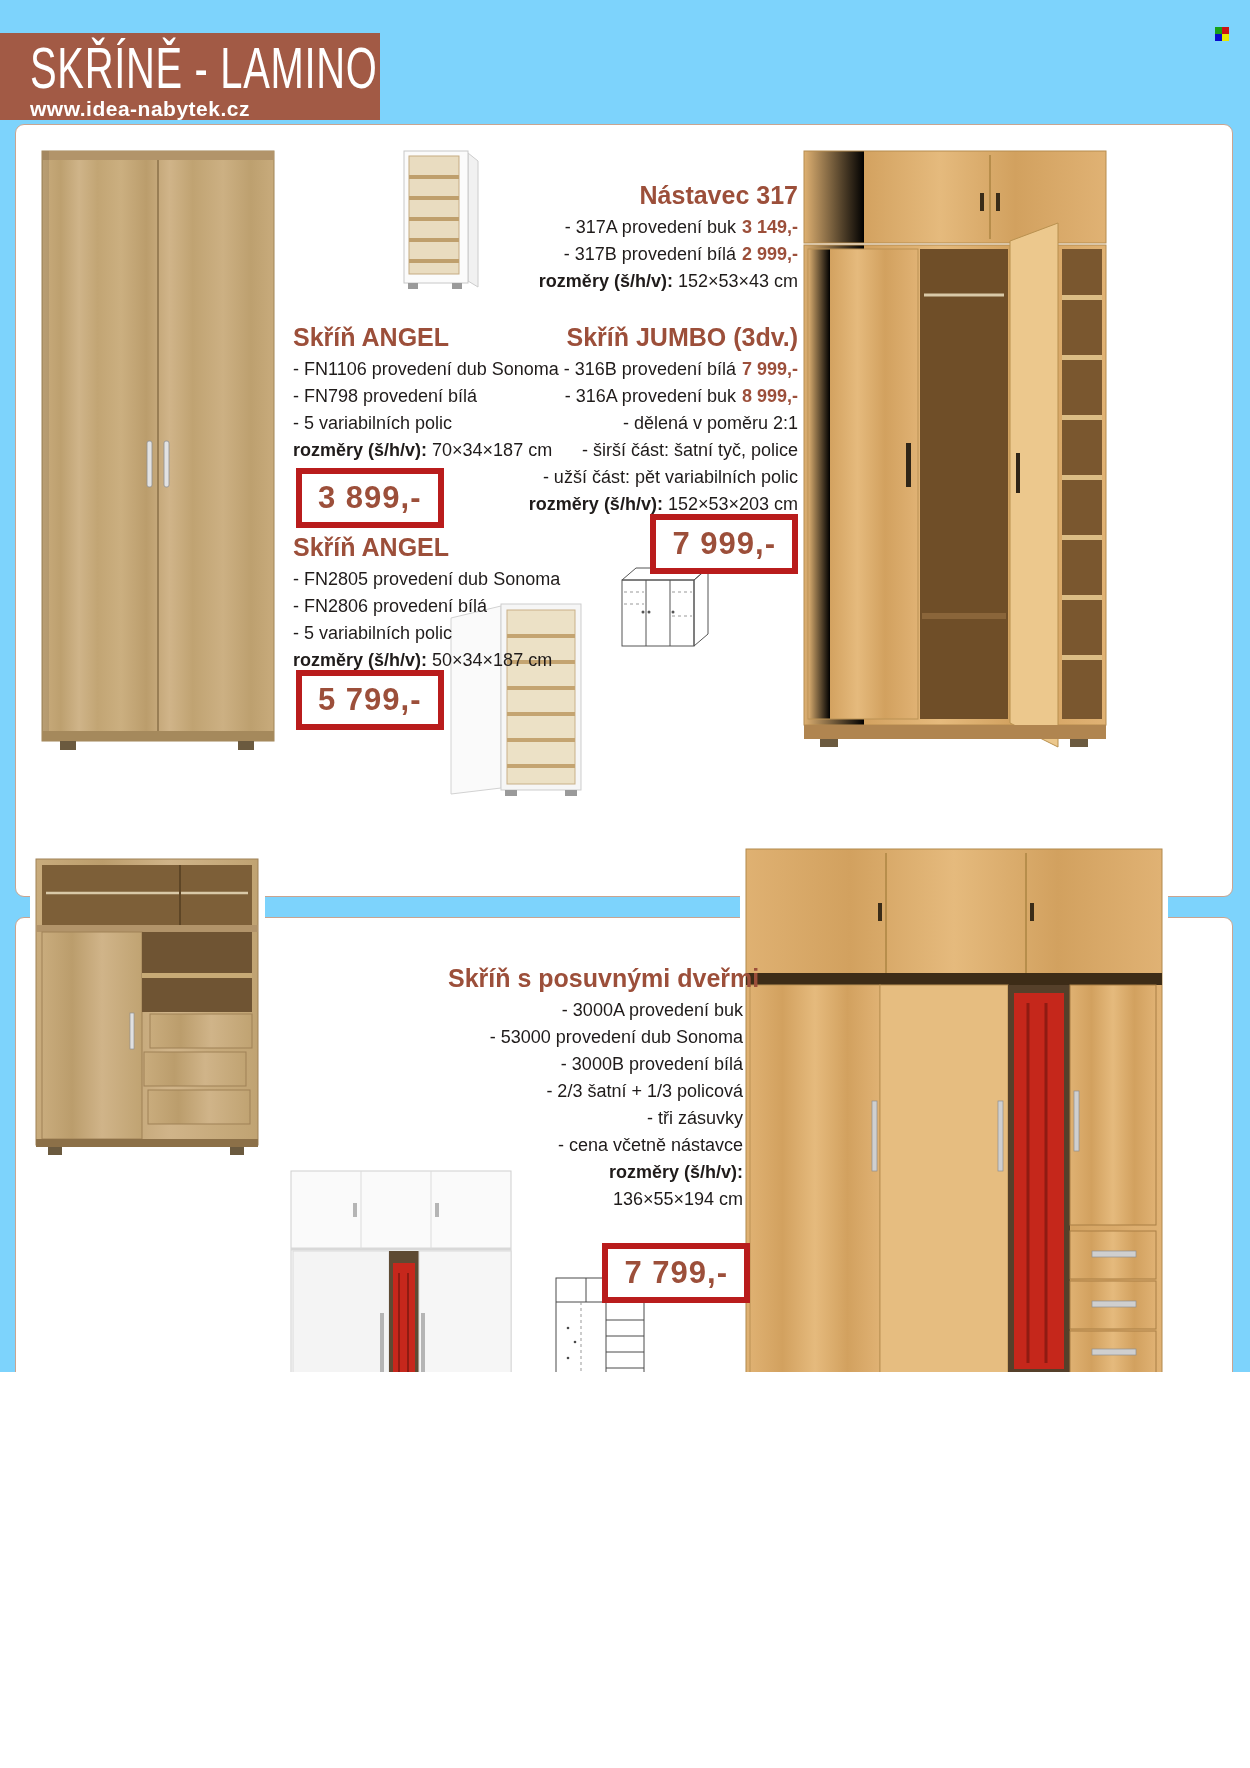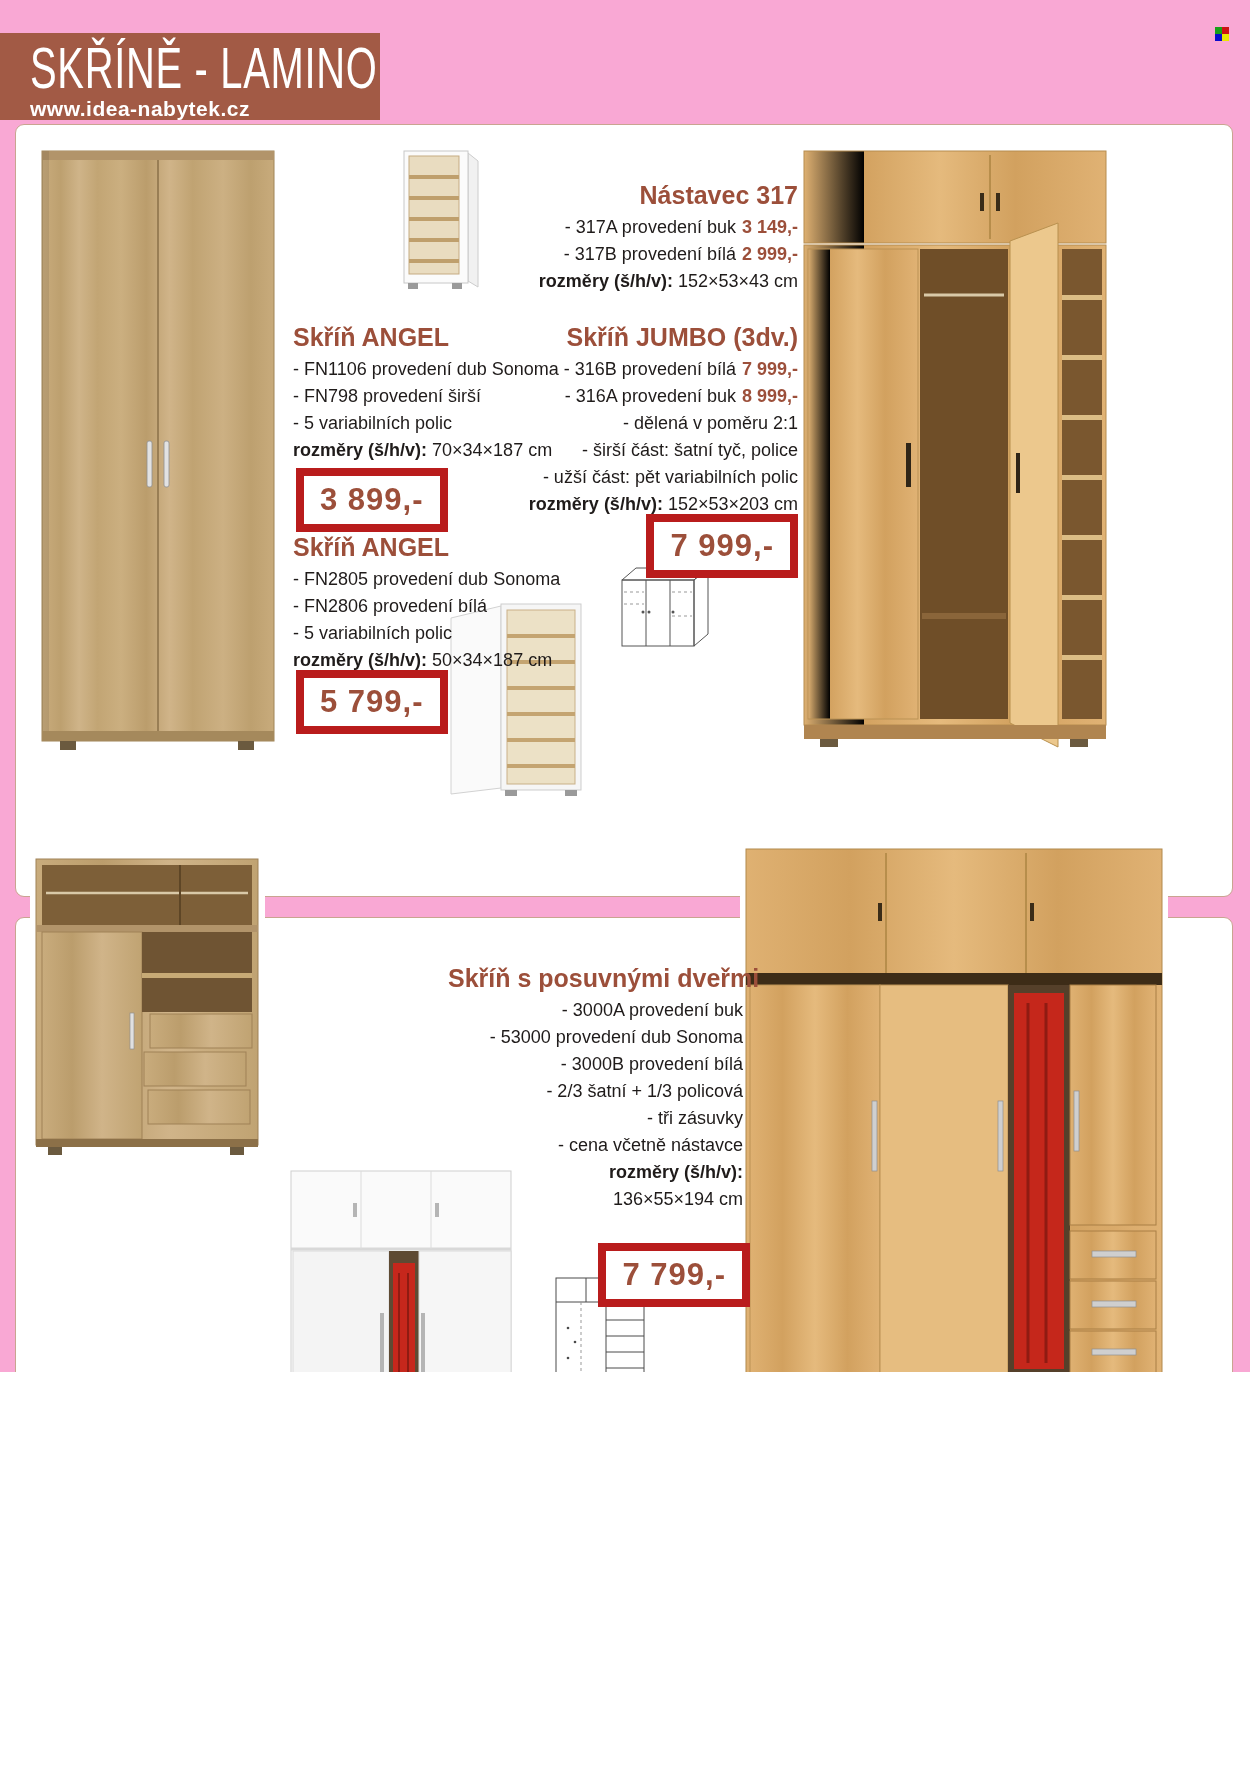--- a/index.html
+++ b/index.html
@@ -1,17 +1,17 @@
 <!DOCTYPE html>
 <html><head>
 <meta charset="utf-8">
 <style>
   * { margin:0; padding:0; box-sizing:border-box; }
   body { background:#fff; font-family:"Liberation Sans","DejaVu Sans",sans-serif; }
-  .page { position:relative; width:1250px; height:1372px; background:#f9a8d4; overflow:hidden; }
+  .page { position:relative; width:1250px; height:1372px; background:#7dd3fc; overflow:hidden; }
 
   
   .masthead { position:absolute; left:0; top:33px; width:380px; height:87px;
               background:#a25a45; color:#fff; padding-left:30px; z-index:4; }
   .masthead h1 { font-size:57px; font-weight:400; letter-spacing:1px; white-space:nowrap;
                  transform:scaleX(0.70); transform-origin:0 50%; margin-top:2px; }
   .site-url { font-size:21px; font-weight:700; letter-spacing:.5px; margin-top:-4px; }
 
   
   .corner-logo { position:absolute; left:1215px; top:27px; width:14px; height:14px;
@@ -31,21 +31,21 @@
   
   .product-info { position:absolute; font-size:18px; line-height:27px; color:#1f1b1a; z-index:3; }
   .align-right { text-align:right; }
   .product-title { font-size:25px; font-weight:700; color:#9c4f3a; line-height:30px; margin-bottom:4px; white-space:nowrap; }
   .feature-line { white-space:nowrap; }
   .inline-price { font-weight:700; color:#9c4f3a; margin-left:6px; }
   .dims-label { font-weight:700; }
   .dims-value { margin-left:5px; }
 
   .price-box { position:absolute; display:inline-flex; align-items:center; justify-content:center;
-               border:8px solid #b91c1c; background:#fff; color:#9c4f3a; font-size:31px; font-weight:700;
+               border:6px solid #b91c1c; background:#fff; color:#9c4f3a; font-size:31px; font-weight:700;
                letter-spacing:1px; padding:6px 16px; white-space:nowrap; z-index:3; }
 
   
   .page-footer { position:absolute; left:0; top:1673px; width:380px; height:66px;
                  background:#a25a45; color:#fff; z-index:5; }
   .page-footer span { display:block; margin-left:44px; font-size:40px; font-weight:700; line-height:64px; }
 </style>
 </head>
 <body>
 
@@ -119,21 +119,21 @@
       <span>- 317B provedení bílá</span><span class="inline-price">2 999,-</span>
     </div>
     <div class="feature-line">
       <span class="dims-label">rozměry (š/h/v):</span><span class="dims-value">152×53×43 cm</span>
     </div>
   </div>
 
   <div class="product-info" style="left:293px;top:322px;width:285px;">
     <div class="product-title">Skříň ANGEL</div>
     <div class="feature-line">- FN1106 provedení dub Sonoma</div>
-    <div class="feature-line">- FN798 provedení širší</div>
+    <div class="feature-line">- FN798 provedení bílá</div>
     <div class="feature-line">- 5 variabilních polic</div>
     <div class="feature-line">
       <span class="dims-label">rozměry (š/h/v):</span><span class="dims-value">70×34×187 cm</span>
     </div>
   </div>
   <div class="price-box" style="left:296px;top:468px;">
     <span>3 899,-</span>
   </div>
 
   <div class="product-info align-right" style="left:488px;top:322px;width:310px;">

